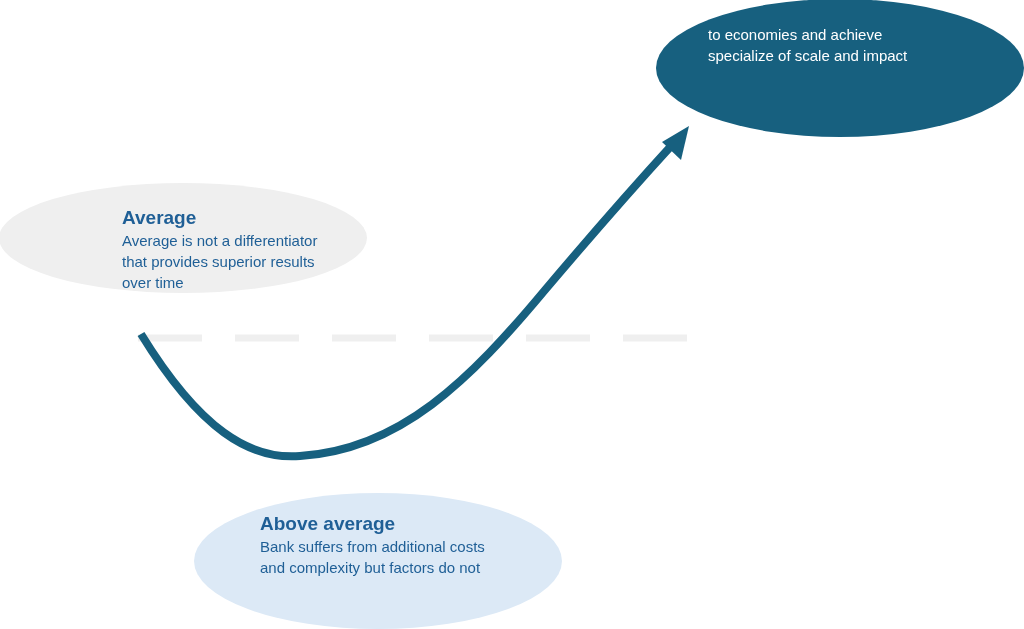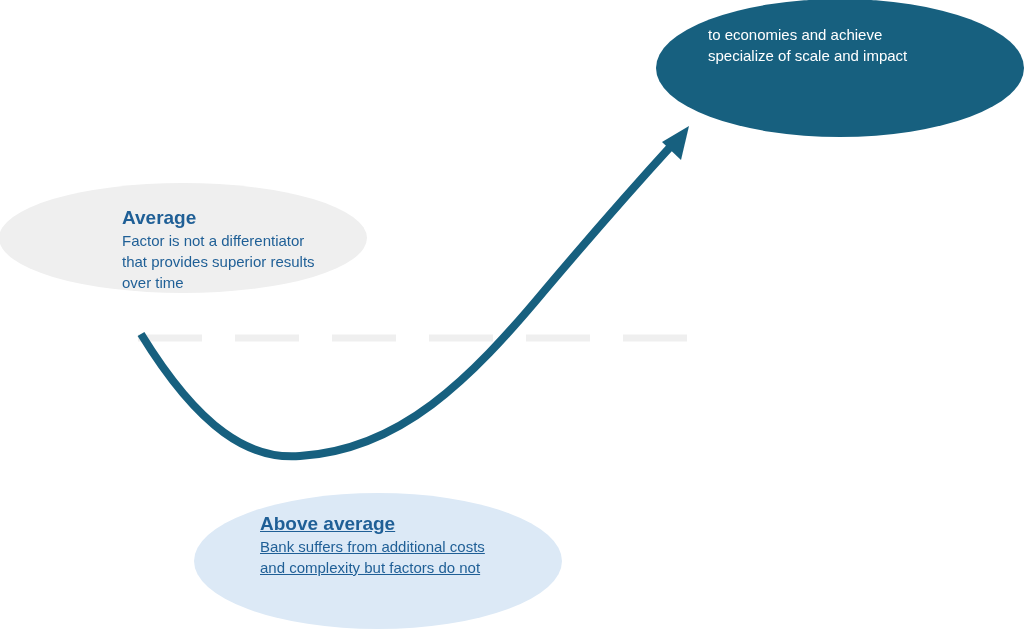--- a/index.html
+++ b/index.html
@@ -4,42 +4,42 @@
   <style>
     html, body { margin: 0; padding: 0; background: #ffffff; }
     body { width: 1024px; height: 629px; position: relative; overflow: hidden;
            font-family: "Liberation Sans", "DejaVu Sans", sans-serif; }
     #diagram { position: absolute; left: 0; top: 0; }
     .ellipse-text { position: absolute; line-height: 21px; }
     .title { font-weight: bold; font-size: 19px; line-height: 24px; display: block; }
     .body-line { font-size: 15px; display: block; }
     #strategic-text { left: 708px; top: 24px; color: #ffffff; }
     #average-text { left: 77px; top: 206px; color: #1f5f96; margin-left: 45px; }
-    #above-text { left: 260px; top: 512px; color: #1f5f96; text-decoration: underline; }
+    #above-text { left: 260px; top: 512px; color: #1f5f96; }
   </style>
 </head>
 <body>
 
 <svg id="diagram" width="1024" height="629" viewBox="0 0 1024 629">
   <ellipse id="e-strategic" cx="840" cy="68" rx="184" ry="69" fill="#17607f"></ellipse>
   <ellipse id="e-average" cx="183" cy="238" rx="184" ry="55" fill="#efefef"></ellipse>
   <ellipse id="e-above" cx="378" cy="561" rx="184" ry="68" fill="#dce9f6"></ellipse>
   <line id="baseline" x1="138" y1="338" x2="694" y2="338" stroke-width="7" stroke-dasharray="64 33" stroke="#efefef"></line>
   <path id="curve" d="M 141 334 C 200 430, 250 460, 300 456 C 400 450, 470 380, 545 290 C 600 225, 640 180, 672 145" fill="none" stroke-width="8" stroke="#17607f"></path>
   <polygon id="arrowhead" points="689,126 681,160 662,142" fill="#17607f"></polygon>
 </svg>
 
 <div class="ellipse-text" id="strategic-text" style="color: rgb(255, 255, 255);">
   <span class="body-line">to economies and achieve</span>
   <span class="body-line">specialize of scale and impact</span>
 </div>
 
 <div class="ellipse-text" id="average-text" style="color: rgb(31, 95, 150);">
   <span class="title">Average</span>
-  <span class="body-line">Factor is not a differentiator</span>
+  <span class="body-line">Average is not a differentiator</span>
   <span class="body-line">that provides superior results</span>
   <span class="body-line">over time</span>
 </div>
 
 <div class="ellipse-text" id="above-text" style="color: rgb(31, 95, 150);">
   <span class="title">Above average</span>
   <span class="body-line">Bank suffers from additional costs</span>
   <span class="body-line">and complexity but factors do not</span>
 </div>
 

